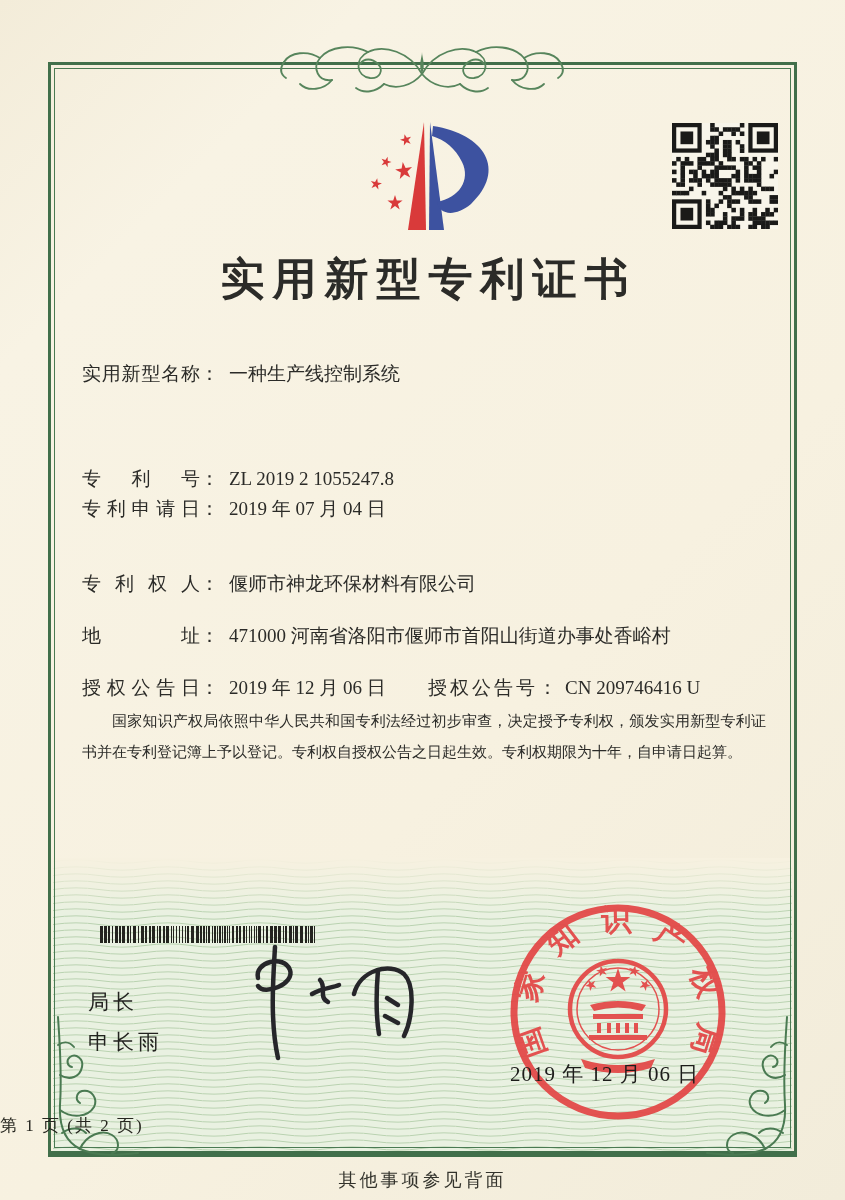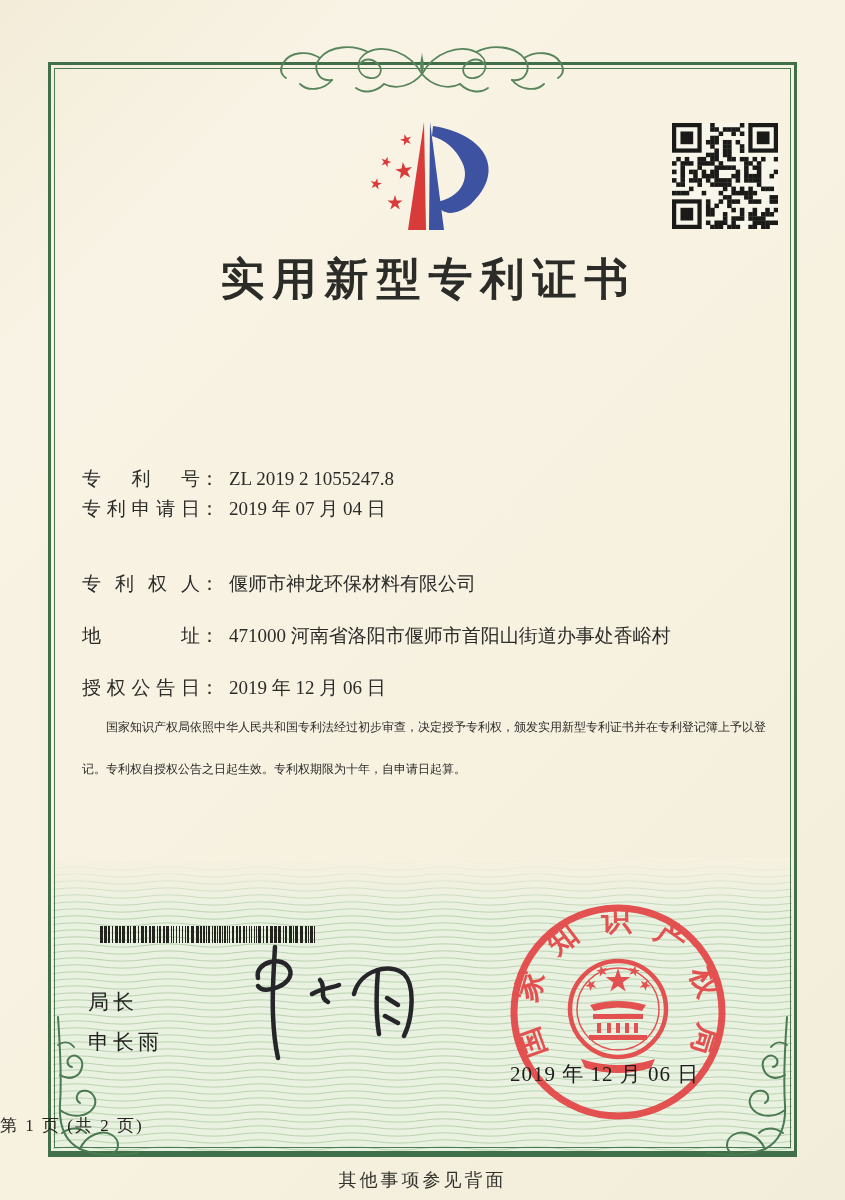--- a/index.html
+++ b/index.html
@@ -11,21 +11,21 @@
   .frame-inner{position:absolute;left:3px;top:3px;right:3px;bottom:3px;border:1px solid #4a7a52;}
   .abs{position:absolute;}
   .cert-no{left:80px;top:120px;font-size:20px;letter-spacing:2px;}
   .title{left:12px;right:0;top:250px;text-align:center;font-size:44px;font-weight:700;letter-spacing:8px;}
   .frow{left:82px;top:0;width:700px;height:28px;font-size:19px;white-space:nowrap;}
   .flabel{display:inline-block;width:118px;text-align:justify;text-align-last:justify;}
   .fcolon{display:inline-block;margin:0 2px 0 0;}
   .fvalue{display:inline-block;margin-left:8px;}
   .grant-pair{position:absolute;left:346px;top:0;white-space:nowrap;}
   .grant-label{letter-spacing:3px;}
-  .para{left:82px;width:684px;font-size:12px;line-height:42px;text-align:justify;text-indent:2em;}
+  .para{left:82px;width:684px;font-size:15px;line-height:31px;text-align:justify;text-indent:2em;}
   .band{left:53px;top:858px;width:739px;height:294px;overflow:hidden;}
   .band-fade{left:53px;top:858px;width:739px;height:56px;
         background:linear-gradient(to bottom,#f7f1e0 0%,rgba(247,241,224,0) 100%);}
   .director{left:88px;font-size:21px;letter-spacing:4px;color:#22221f;}
   .seal-date{left:510px;top:1060px;font-size:21px;letter-spacing:1px;color:#1c1c1a;z-index:6;}
   .page-info{left:0;right:0;top:1114px;text-align:left;font-size:17px;letter-spacing:2px;color:#26261f;}
   .back-note{left:0;right:0;top:1168px;text-align:center;font-size:18px;letter-spacing:3px;color:#33332c;}
   svg{display:block;}
   .z1{z-index:1}.z2{z-index:2}.z3{z-index:3}.z5{z-index:5}
 </style>
@@ -325,34 +325,40 @@
         <rect x="80.56" y="4.24" width="21.20" height="21.20" fill="#f8f5ea"></rect>
         <rect x="84.80" y="8.48" width="12.72" height="12.72" fill="#1a1a18"></rect>
         <rect x="0.00" y="76.32" width="29.68" height="29.68" fill="#1a1a18"></rect>
         <rect x="4.24" y="80.56" width="21.20" height="21.20" fill="#f8f5ea"></rect>
         <rect x="8.48" y="84.80" width="12.72" height="12.72" fill="#1a1a18"></rect>
       </g>
   </svg>
 
   <div class="abs title z3">实用新型专利证书</div>
 
+  <div class="abs frow z3" style="top:361px;">
+    <span class="flabel">实用新型名称</span><span class="fcolon">：</span><span class="fvalue">一种生产线控制系统</span>
+  </div>
   <div class="abs frow z3" style="top:466px;">
     <span class="flabel">专利号</span><span class="fcolon">：</span><span class="fvalue">ZL 2019 2 1055247.8</span>
   </div>
   <div class="abs frow z3" style="top:496px;">
     <span class="flabel">专利申请日</span><span class="fcolon">：</span><span class="fvalue">2019 年 07 月 04 日</span>
   </div>
   <div class="abs frow z3" style="top:571px;">
     <span class="flabel">专利权人</span><span class="fcolon">：</span><span class="fvalue">偃师市神龙环保材料有限公司</span>
   </div>
   <div class="abs frow z3" style="top:623px;">
     <span class="flabel">地址</span><span class="fcolon">：</span><span class="fvalue">471000 河南省洛阳市偃师市首阳山街道办事处香峪村</span>
   </div>
   <div class="abs frow z3" style="top:675px;">
     <span class="flabel">授权公告日</span><span class="fcolon">：</span><span class="fvalue">2019 年 12 月 06 日</span>
+    <span class="grant-pair">
+      <span class="grant-label">授权公告号</span><span>：</span><span class="fvalue">CN 209746416 U</span>
+    </span>
   </div>
 
   <div class="abs para z3" style="top:706px;">国家知识产权局依照中华人民共和国专利法经过初步审查，决定授予专利权，颁发实用新型专利证书并在专利登记簿上予以登记。专利权自授权公告之日起生效。专利权期限为十年，自申请日起算。</div>
 
   <svg class="abs z3" style="left:100px;top:926px;" width="218" height="17" viewBox="0 0 218 17">
     <g id="barcode-bars">
         <rect x="0" y="0" width="3" height="17" fill="#24241f"></rect>
         <rect x="4" y="0" width="3" height="17" fill="#24241f"></rect>
         <rect x="8" y="0" width="2" height="17" fill="#24241f"></rect>
         <rect x="12" y="0" width="1" height="17" fill="#24241f"></rect>

